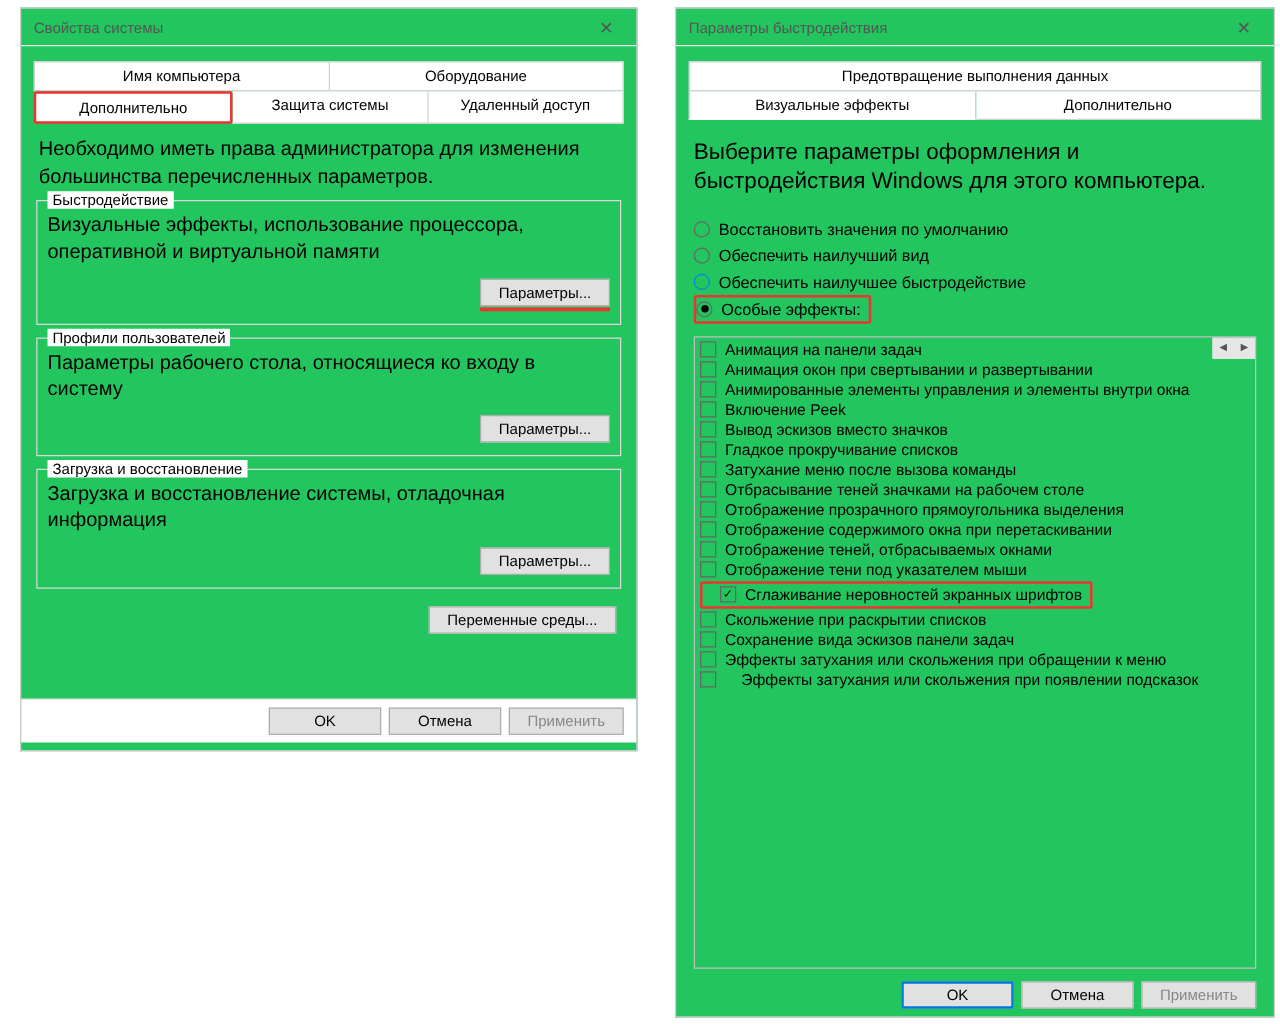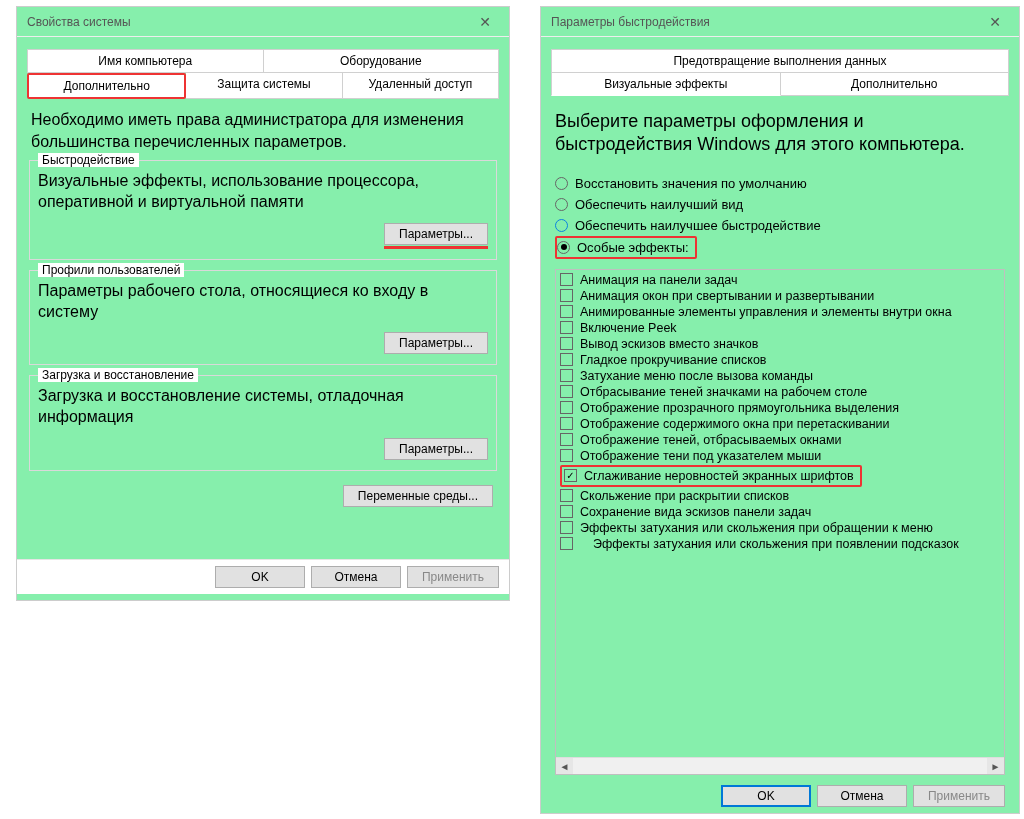--- a/index.html
+++ b/index.html
@@ -9,21 +9,21 @@
     font-size: 12px;
     background: #fff;
     color: #000;
     width: 1024px;
     height: 819px;
     overflow: hidden;
     position: relative;
   }
   .window {
     position: absolute;
-    background: #86efac;
+    background: #22c55e;
     border: 1px solid #ccc;
   }
   .win1 { left: 16px; top: 6px; width: 494px; height: 595px; }
   .win2 { left: 540px; top: 6px; width: 480px; height: 808px; }
 
   .titlebar {
     height: 30px;
     display: flex;
     align-items: center;
     padding: 0 4px 0 10px;
@@ -155,21 +155,21 @@
   .intro { margin: 14px 4px 10px 4px; font-size: 18px; line-height:1.3; }
 
   .radio-block { margin: 6px 4px 6px 4px; }
 
   .listbox {
     flex: 1;
     margin: 4px 4px 0 4px;
     border: 1px solid #bfbfbf;
     overflow: hidden;
     display:flex;
-    flex-direction:column;
+    flex-direction:row;
   }
   .list-inner {
     flex:1;
     padding: 2px 0 2px 4px;
     white-space: nowrap;
     overflow: hidden;
   }
   .check-row { padding: 1px 0; font-size: 12.5px; }
   .check-row .lbl { }
 
@@ -369,21 +369,21 @@
               <span class="lbl">Отображение теней, отбрасываемых окнами</span>
             </span>
           </div>
           <div class="check-row">
             <span style="display: inline-flex; align-items: center; gap: 7px;">
               <span class="check"></span>
               <span class="lbl">Отображение тени под указателем мыши</span>
             </span>
           </div>
           <div class="check-row">
-            <span class="red-box-inline" style="display: inline-flex; align-items: center; gap: 7px; padding-left: 2px;">
+            <span class="red-box-inline" style="display: inline-flex; align-items: center; gap: 7px; padding-left: 14px;">
               <span class="check on"></span>
               <span class="lbl">Сглаживание неровностей экранных шрифтов</span>
             </span>
           </div>
           <div class="check-row">
             <span style="display: inline-flex; align-items: center; gap: 7px;">
               <span class="check"></span>
               <span class="lbl">Скольжение при раскрытии списков</span>
             </span>
           </div>

